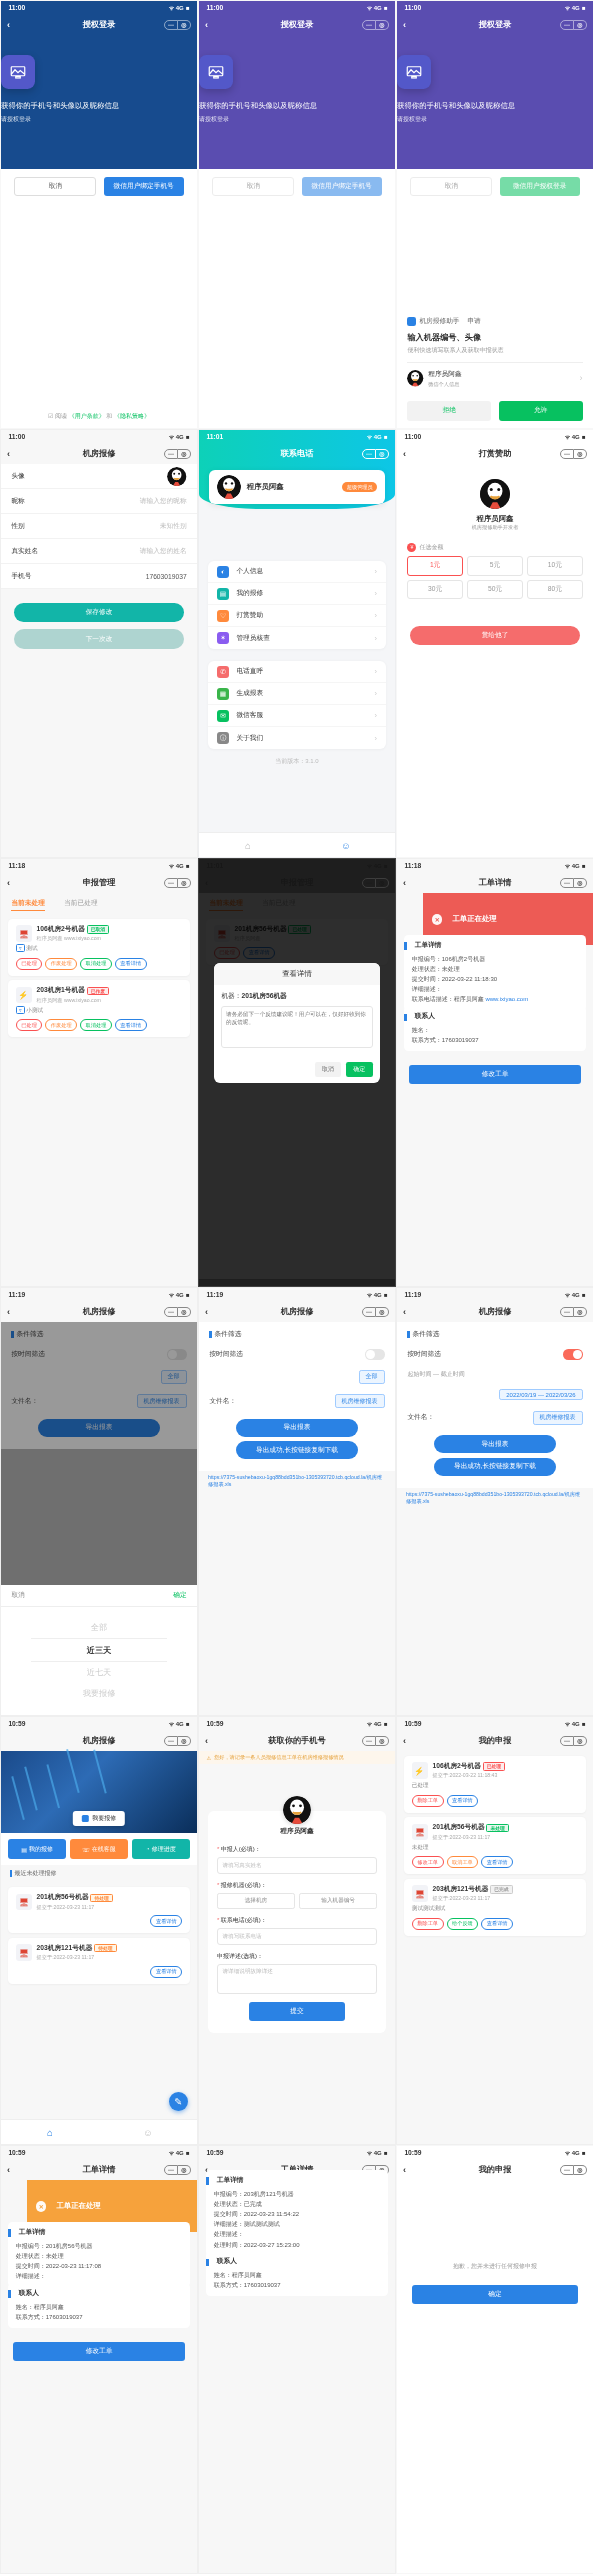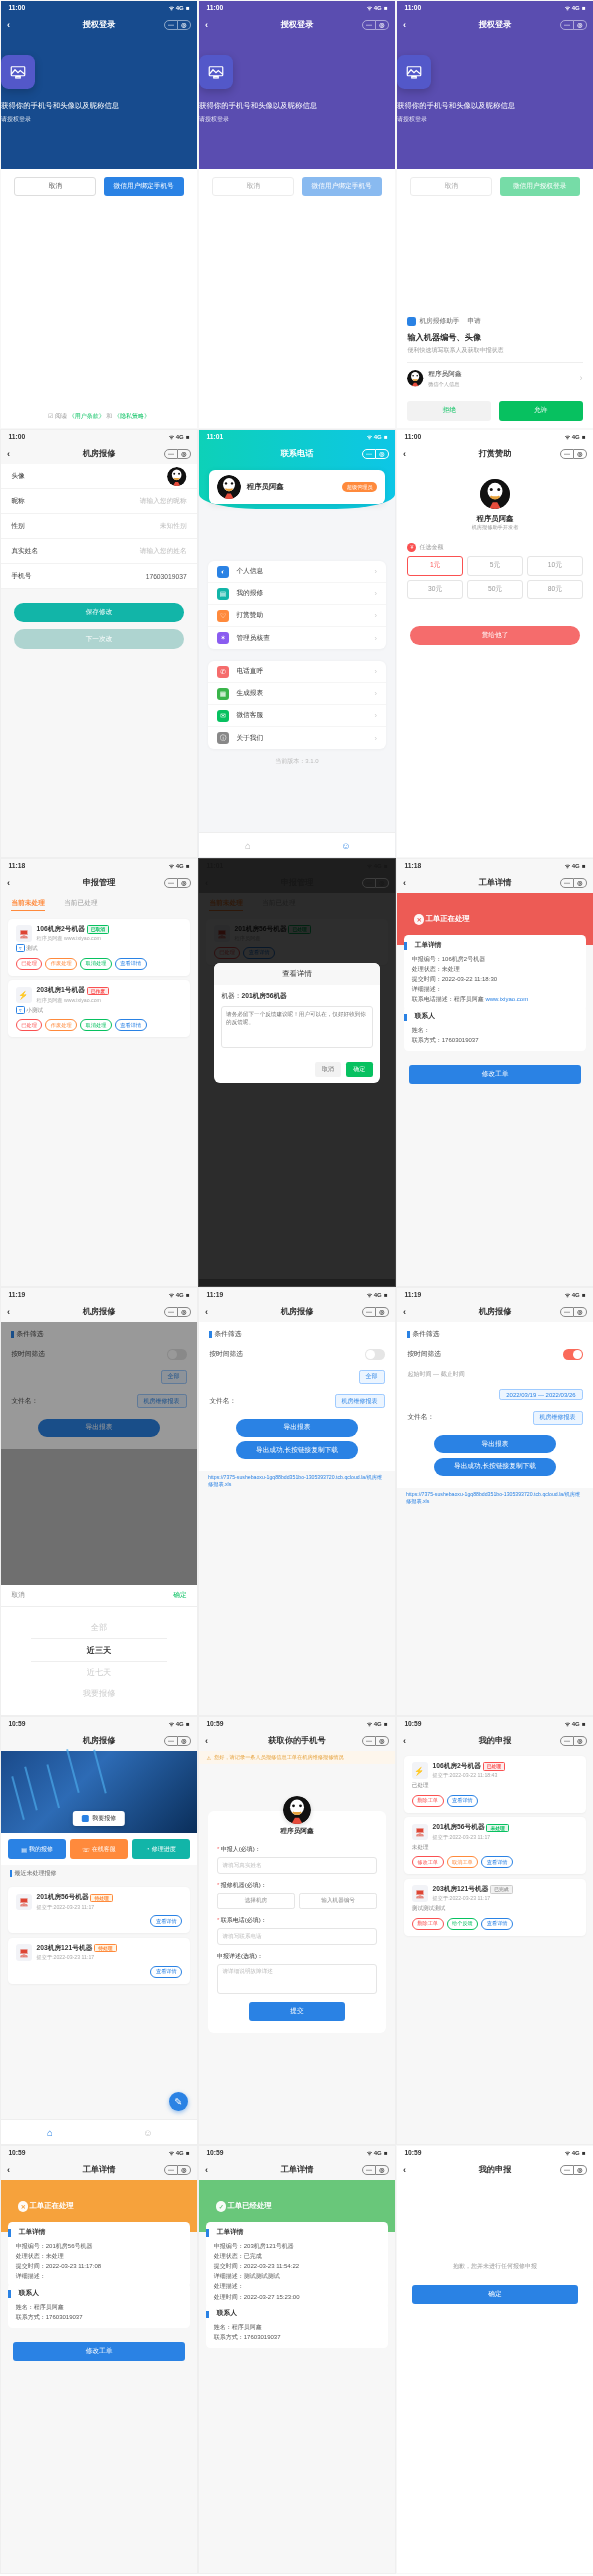--- a/index.html
+++ b/index.html
@@ -110,21 +110,21 @@
   .modal { position: absolute; left: 15px; right: 15px; top: 104px; background: #fff; border-radius: 6px; overflow: hidden; }
   .modal .mh { background: #f7f7f7; text-align: center; font-size: 7.4px; padding: 6px 0; }
   .modal .mb { padding: 7.4px; }
   .modal .mb .srow { font-size: 6.7px; margin-bottom: 4.5px; }
   .modal textarea { width: 100%; height: 42px; border: 0.7px solid #e5e5e5; border-radius: 3px; padding: 3.7px; font-size: 5.6px; color: #bbb; resize: none; font-family: inherit; }
   .modal .mf { display: flex; justify-content: flex-end; gap: 4.5px; padding: 6px 7.4px; }
   .modal .mf .b { font-size: 6px; padding: 3px 7.4px; border-radius: 2.2px; }
   .modal .mf .cancel { background: #f2f2f2; color: #666; }
   .modal .mf .ok { background: #07c160; color: #fff; }
   
-  .banner { height: 52px; color: #fff; display: flex; align-items: center; gap: 1px; padding-left: 17px; font-size: 7.4px; font-weight: 600; }
+  .banner { height: 52px; color: #fff; display: flex; align-items: center; gap: 10px; padding-left: 9px; font-size: 7.4px; font-weight: 600; margin-left: 26px; }
   .banner.red { background: #ed5b55; }
   .banner.orange { background: #f6a23c; }
   .banner.green { background: #69c77a; }
   .banner .bi { width: 10.4px; height: 10.4px; border-radius: 50%; background: rgba(255,255,255,0.95); display: flex; align-items: center; justify-content: center; font-size: 6px; }
   .banner.red .bi { color: #ed5b55; }
   .banner.orange .bi { color: #f6a23c; }
   .banner.green .bi { color: #69c77a; }
   .dcard { background: #fff; margin: -10.4px 7.4px 6px; border-radius: 4.5px; padding: 6px 7.4px; position: relative; }
   .dcard .stripe { position: absolute; left: 0; top: 7.4px; width: 2.2px; height: 7.4px; background: #2a82e4; }
   .dcard h5 { font-size: 6.7px; font-weight: 700; margin-bottom: 3.7px; padding-left: 3px; }
@@ -1024,24 +1024,20 @@
           </span>
         </div>
     <div class="nav">
           <span class="back">‹</span>
           <span>工单详情</span>
           <span class="cap">
             <span>⋯</span>
             <span>◎</span>
           </span>
         </div>
-    <div class="banner green">
-          <span class="bi">✓</span>
-          <span>工单已经处理</span>
-        </div>
     <div class="dcard">
           <div class="stripe"></div>
           <h5>工单详情</h5>
       <div class="kv"><span class="k">申报编号：</span><span class="v">203机房121号机器</span></div>
       <div class="kv"><span class="k">处理状态：</span><span class="v">已完成</span></div>
       <div class="kv"><span class="k">提交时间：</span><span class="v">2022-03-23 11:54:22</span></div>
       <div class="kv"><span class="k">详细描述：</span><span class="v">测试测试测试</span></div>
       <div class="kv"><span class="k">处理描述：</span></div>
       <div class="kv"><span class="k">处理时间：</span><span class="v">2022-03-27 15:23:00</span></div>
     </div>

